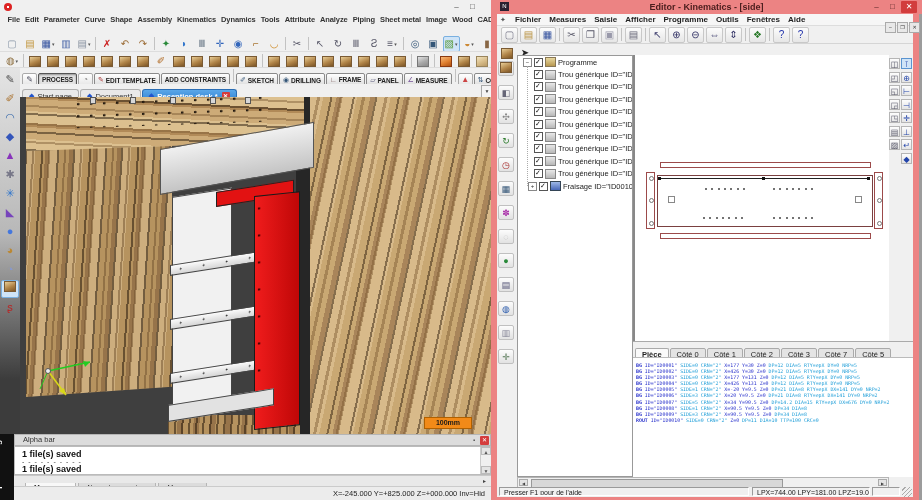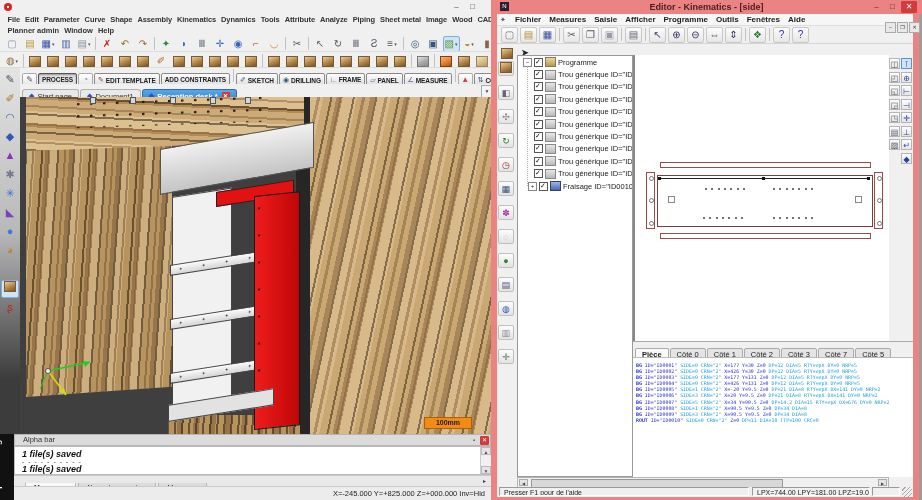--- a/index.html
+++ b/index.html
@@ -98,21 +98,21 @@
   
   #ts-brand{left:0;top:434px;width:14px;height:66px;background:#111;color:#fff;overflow:hidden;}
   #ts-brand span{position:absolute;left:2px;bottom:2px;transform:rotate(-90deg);transform-origin:left bottom;
     font-size:8px;font-weight:bold;white-space:nowrap;}
   #alpha-head{left:14px;top:434px;width:477px;height:12px;background:#dcdcdc;border:1px solid #b5b5b5;
     box-sizing:border-box;font-size:7.5px;color:#333;line-height:10px;padding-left:8px;}
   #alpha-pin{left:470px;top:436px;width:8px;height:8px;font-size:6px;line-height:8px;text-align:center;color:#555;}
   #alpha-close{left:480px;top:436px;width:9px;height:9px;background:#d43c3c;color:#fff;font-size:6px;
     line-height:9px;text-align:center;border-radius:1px;}
   #alpha-body{left:14px;top:446px;width:477px;height:29px;background:#fff;border:1px solid #bbb;box-sizing:border-box;}
-  .amsg{position:absolute;left:7px;font-size:9px;font-weight:bold;color:#111;font-style:italic;}
+  .amsg{position:absolute;left:7px;font-size:9px;font-weight:bold;color:#111;}
   .adash{position:absolute;left:7px;font-size:7px;color:#444;letter-spacing:1px;}
   #alpha-sb{left:480px;top:447px;width:10px;height:27px;background:#f0f0f0;border-left:1px solid #ccc;}
   .sbbtn{width:10px;height:8px;font-size:5px;text-align:center;line-height:8px;color:#555;background:#e4e4e4;border:1px solid #bbb;box-sizing:border-box;}
   #alpha-tabs{left:14px;top:475px;width:477px;height:11px;background:#e9e9e9;border-top:1px solid #c8c8c8;white-space:nowrap;}
   .atab{display:inline-block;height:10px;padding:0 8px;font-size:7px;line-height:10px;color:#333;
     border:1px solid #b5b5b5;border-top:none;background:#dcdcdc;border-radius:0 0 3px 3px;margin-left:2px;}
   .atab.active{background:#f8f8f8;font-weight:bold;}
   .aarrow{display:inline-block;width:9px;height:10px;font-size:5px;text-align:center;line-height:10px;color:#444;}
   #ts-status{left:14px;top:486px;width:477px;height:14px;background:#ececec;border-top:1px solid #cbcbcb;
     font-size:7.5px;color:#222;text-align:right;line-height:13px;padding-right:6px;box-sizing:border-box;}
@@ -202,21 +202,20 @@
 </head>
 <body>
 
 <div id="screen" class="nosel">
 
   <div id="ts-logo" class="abs"></div>
   <span class="abs winbtn" style="left:449px;top:1px;">–</span>
   <span class="abs winbtn" style="left:465px;top:1px;">□</span>
 
   <div id="ts-menu1" class="abs"><span class="mitem">File</span><span class="mitem">Edit</span><span class="mitem">Parameter</span><span class="mitem">Curve</span><span class="mitem">Shape</span><span class="mitem">Assembly</span><span class="mitem">Kinematics</span><span class="mitem">Dynamics</span><span class="mitem">Tools</span><span class="mitem">Attribute</span><span class="mitem">Analyze</span><span class="mitem">Piping</span><span class="mitem">Sheet metal</span><span class="mitem">Image</span><span class="mitem">Wood</span><span class="mitem">CADDS Interface</span></div>
-  <div id="ts-menu2" class="abs"><span class="mitem">Planner admin</span><span class="mitem">Window</span><span class="mitem">Help</span></div>
   <div id="ts-tb1" class="abs"><span class="tbico" style="color: rgb(138, 151, 168);">▢</span><span class="tbico" style="color: rgb(194, 150, 63);">▤</span><span class="tbico dd" style="color: rgb(51, 81, 158);">▦</span><span class="tbico" style="color: rgb(74, 102, 168);">▥</span><span class="tbico dd" style="color: rgb(136, 146, 160);">▤</span><span class="tsep"></span><span class="tbico" style="color: rgb(204, 34, 34);">✗</span><span class="tbico" style="color: rgb(154, 106, 51);">↶</span><span class="tbico" style="color: rgb(154, 106, 51);">↷</span><span class="tsep"></span><span class="tbico" style="color: rgb(42, 138, 58);">✦</span><span class="tbico" style="color: rgb(51, 119, 204);">◗</span><span class="tbico" style="color: rgb(85, 102, 119);">Ⅲ</span><span class="tbico" style="color: rgb(51, 102, 187);">✛</span><span class="tbico" style="color: rgb(51, 102, 187);">◉</span><span class="tbico" style="color: rgb(170, 119, 51);">⌐</span><span class="tbico" style="color: rgb(204, 136, 34);">◡</span><span class="tsep"></span><span class="tbico" style="color: rgb(85, 85, 102);">✂</span><span class="tsep"></span><span class="tbico" style="color: rgb(85, 85, 102);">↖</span><span class="tbico" style="color: rgb(85, 85, 102);">↻</span><span class="tbico" style="color: rgb(85, 85, 102);">Ⅲ</span><span class="tbico" style="color: rgb(85, 85, 102);">Ƨ</span><span class="tbico dd" style="color: rgb(85, 85, 102);">≡</span><span class="tsep"></span><span class="tbico" style="color: rgb(51, 85, 119);">◎</span><span class="tbico" style="color: rgb(51, 85, 119);">▣</span><span class="tbico sel dd" style="color: rgb(90, 154, 58);">▧</span><span class="tbico dd" style="color: rgb(204, 136, 51);">◒</span><span class="tbico" style="color: rgb(136, 102, 68);">▮</span></div>
   <div id="ts-tb2" class="abs"><span class="tbico dd" style="color: rgb(138, 106, 58);">◍</span><span class="tsep"></span><span class="tbico">
         <span class="cube wood"></span>
       </span><span class="tbico">
         <span class="cube wood"></span>
       </span><span class="tbico">
         <span class="cube wood"></span>
       </span><span class="tbico">
         <span class="cube wood"></span>
       </span><span class="tbico">

